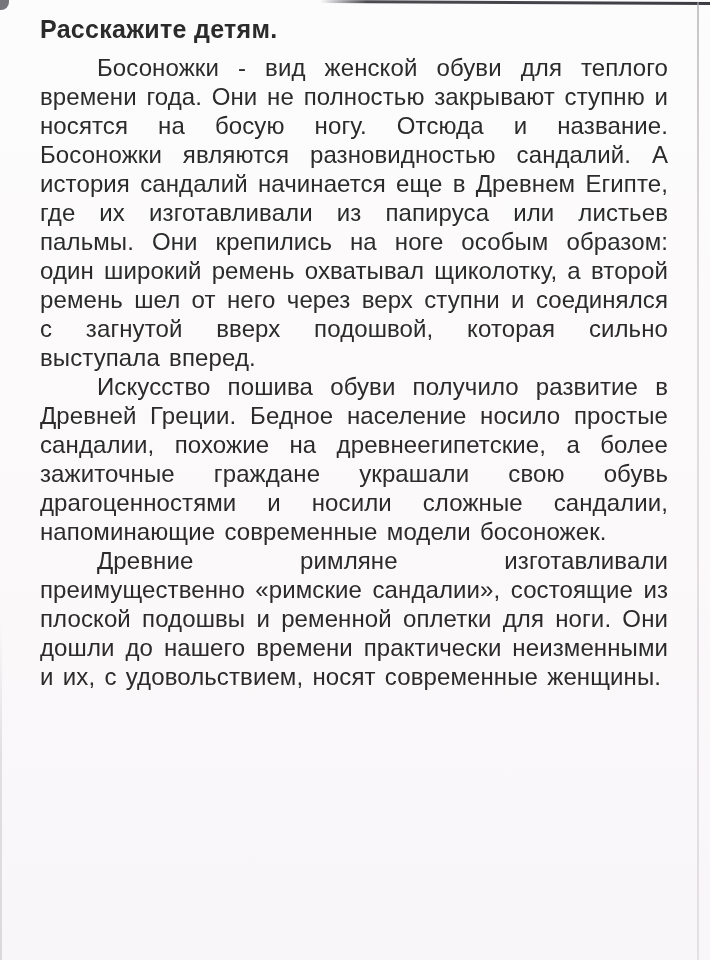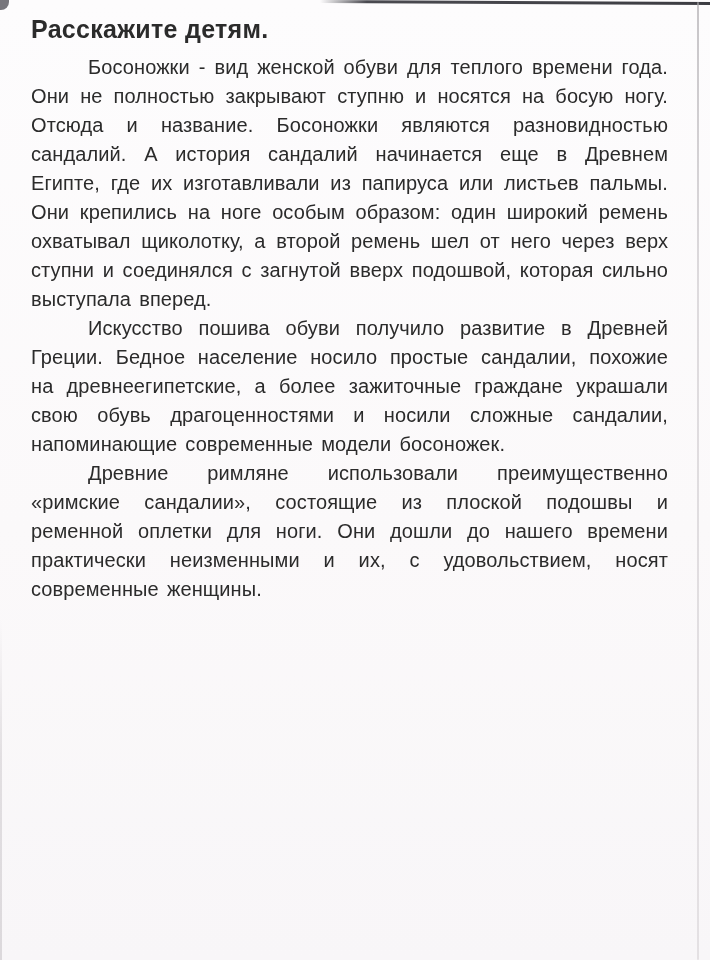--- a/index.html
+++ b/index.html
@@ -77,33 +77,33 @@
     opacity: 0.62;
     text-shadow:
       1px 2px 1px rgba(255,255,255,0.95),
       -1px -1px 1px rgba(168,164,168,0.55),
       0 0 2px rgba(190,186,190,0.4);
     pointer-events: none;
   }
   .content {
     position: relative;
     z-index: 2;
-    padding: 15px 42px 0 31px;
+    padding: 15px 42px 0 40px;
     color: var(--text, #2b2b2b);
   }
   .title {
     font-size: 25px;
     font-weight: bold;
     letter-spacing: 0.3px;
     margin: 0 0 9px 0;
     line-height: 1.15;
   }
   .body-text p {
     margin: 0;
-    font-size: 20px;
+    font-size: 24px;
     line-height: 29px;
     text-align: justify;
     text-indent: 57px;
     word-spacing: 2.5px;
     letter-spacing: 0.1px;
   }
 </style>
 </head>
 <body>
 
@@ -114,17 +114,17 @@
   <div class="edge-right"></div>
   <div class="edge-left"></div>
 
 
   <div class="content">
     <h1 class="title">Расскажите детям.</h1>
 
     <div class="body-text">
       <p>Босоножки - вид женской обуви для теплого времени года. Они не полностью закрывают ступню и носятся на босую ногу. Отсюда и название. Босоножки являются разновидностью сандалий. А история сандалий начинается еще в Древнем Египте, где их изготавливали из папируса или листьев пальмы. Они крепились на ноге особым образом: один широкий ремень охватывал щиколотку, а второй ремень шел от него через верх ступни и соединялся с загнутой вверх подошвой, которая сильно выступала вперед.</p>
       <p>Искусство пошива обуви получило развитие в Древней Греции. Бедное население носило простые сандалии, похожие на древнеегипетские, а более зажиточные граждане украшали свою обувь драгоценностями и носили сложные сандалии, напоминающие современные модели босоножек.</p>
-      <p>Древние римляне использовали преимущественно «римские сандалии», состоящие из плоской подошвы и ременной оплетки для ноги. Они дошли до нашего времени практически неизменными и их, с удовольствием, носят современные женщины.</p>
+      <p>Древние римляне изготавливали преимущественно «римские сандалии», состоящие из плоской подошвы и ременной оплетки для ноги. Они дошли до нашего времени практически неизменными и их, с удовольствием, носят современные женщины.</p>
     </div>
   </div>
 
 </div>
 
 </body></html>

